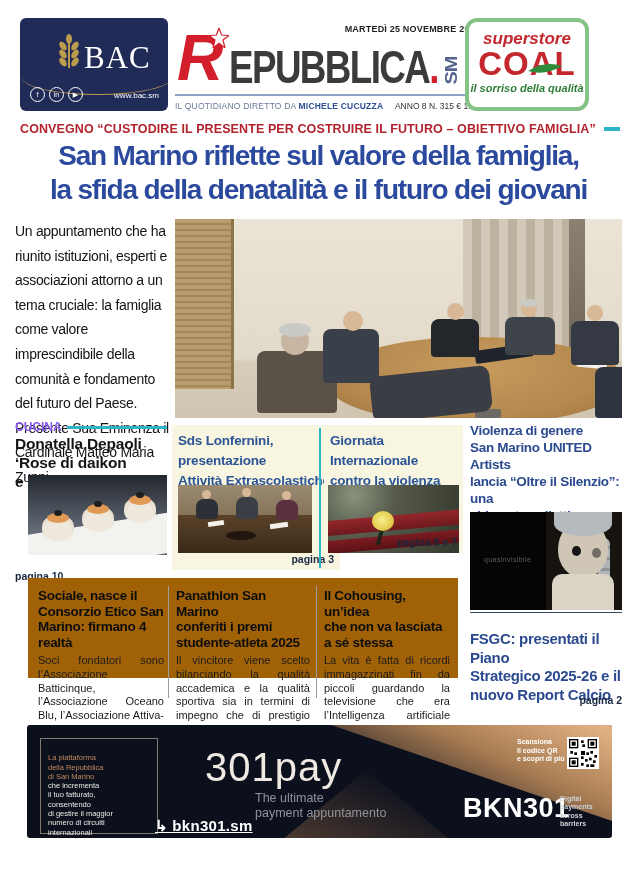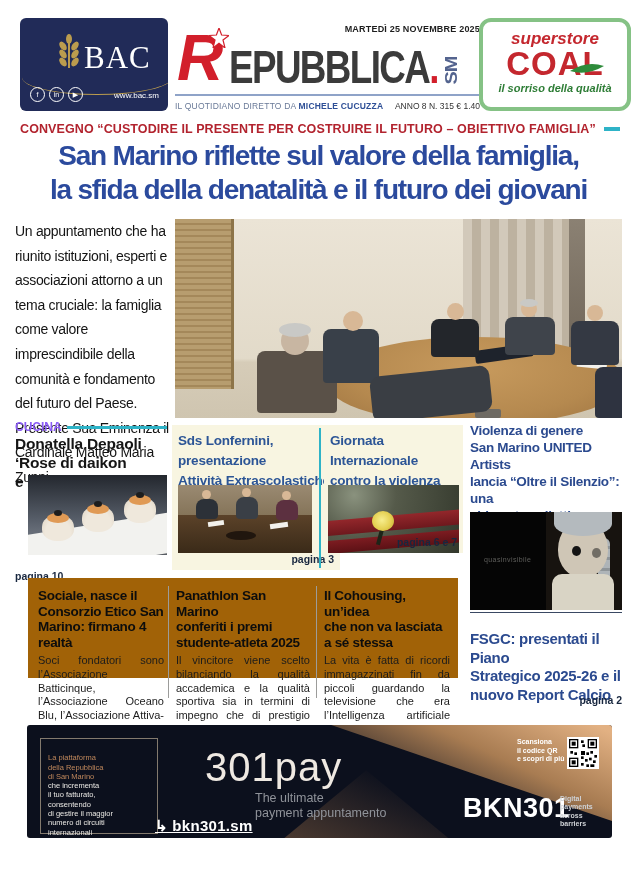--- a/index.html
+++ b/index.html
@@ -21,21 +21,21 @@
   .logo-r{position:absolute;left:2px;top:8px;font-size:64px;line-height:64px;font-weight:bold;color:#d21f2b;font-style:italic;}
   .logo-word{position:absolute;left:54px;top:26px;display:flex;align-items:flex-end;transform:scaleX(.8);transform-origin:left bottom;}
   .logo-rest{font-size:46px;line-height:46px;font-weight:bold;color:#3b3b3b;letter-spacing:-2px;}
   .logo-dot{font-size:46px;line-height:46px;font-weight:bold;color:#d21f2b;}
   .logo-sm{display:inline-block;transform:rotate(-90deg) translateX(8px);transform-origin:center;font-size:20px;font-weight:bold;color:#54648f;letter-spacing:-1px;margin-left:2px;}
   .mast-rule{position:absolute;left:0;top:76px;width:305px;height:2px;background:#8fa3c8;}
   .mast-sub{position:absolute;left:0;top:83px;font-size:8.5px;color:#6a7a98;letter-spacing:.2px;}
   .mast-dir{color:#2e4f96;font-weight:bold;}
   .mast-issue{position:absolute;right:0;top:83px;font-size:8.5px;color:#333;}
 
-  .coal{left:479px;top:18px;width:152px;height:93px;border:4px solid #85c285;border-radius:12px;background:#fff;box-sizing:border-box;text-align:center;}
+  .coal{left:465px;top:18px;width:124px;height:93px;border:4px solid #85c285;border-radius:12px;background:#fff;box-sizing:border-box;text-align:center;}
   .coal-sup{font-size:17px;font-weight:bold;font-style:italic;color:#c4272e;margin-top:7px;}
   .coal-name{font-size:33px;line-height:30px;font-weight:bold;color:#c4272e;letter-spacing:1px;position:relative;}
   .coal-leaf{position:absolute;right:22px;top:40px;}
   .coal-tag{font-size:11px;font-weight:bold;font-style:italic;color:#2e7d36;margin-top:3px;}
 
   
   .kicker{left:20px;top:122px;width:600px;display:flex;align-items:center;gap:8px;}
   .kicker-text{font-size:12.5px;font-weight:bold;color:#b2232e;letter-spacing:.1px;white-space:nowrap;}
   .kicker-line{flex:1;height:4px;background:#2eb3c7;}
   .headline{left:15px;top:139px;width:607px;margin:0;font-size:28px;line-height:34px;font-weight:bold;color:#2b4a9d;letter-spacing:-1.2px;text-align:center;}

